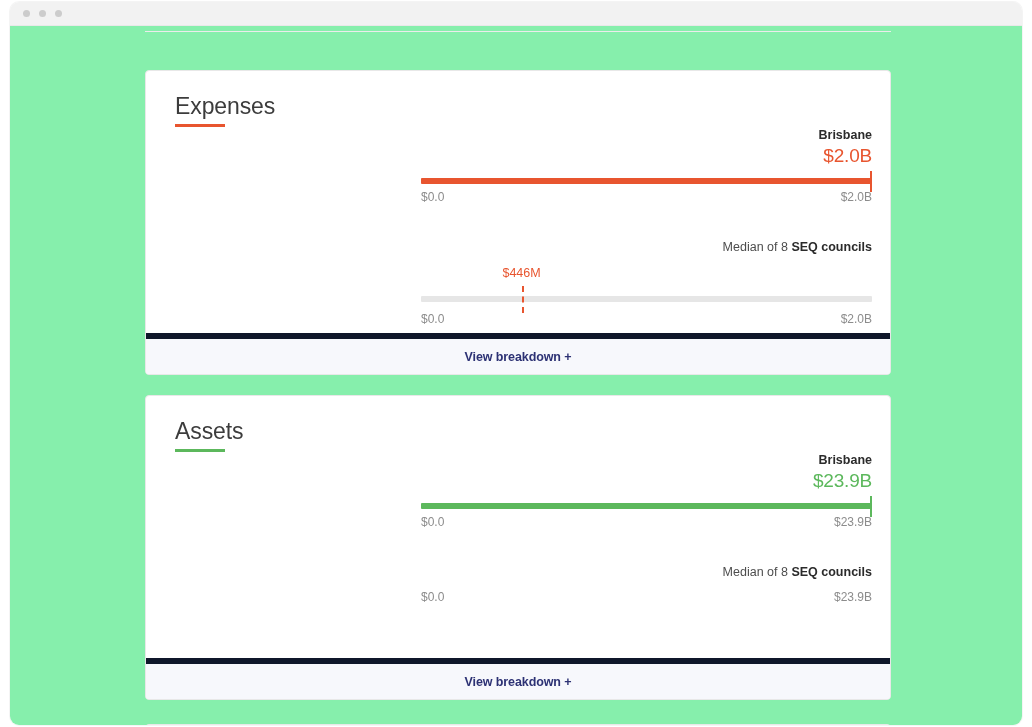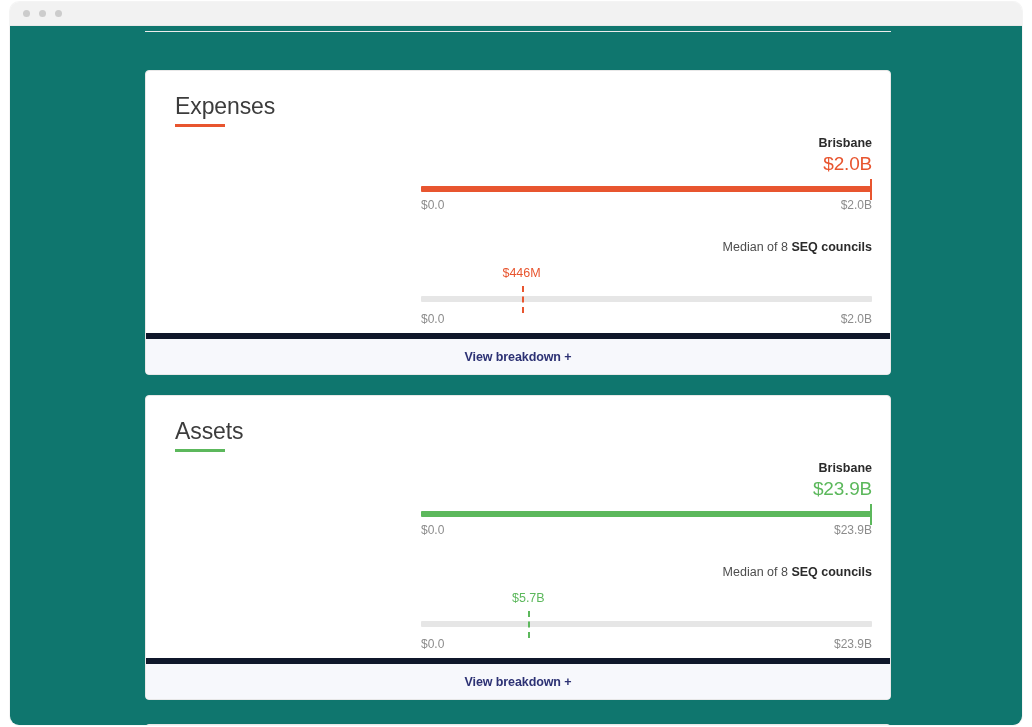--- a/index.html
+++ b/index.html
@@ -38,21 +38,21 @@
     width: 7px; height: 7px;
     border-radius: 50%;
     background: #cccccc;
     margin-right: 9px;
   }
 
   
   .viewport {
     position: relative;
     height: 699px;
-    background: #0f766e;
+    background: #86efac;
     overflow: hidden;
   }
 
   
   .prev-card-edge {
     position: absolute;
     left: 135px;
     top: 5px;
     width: 746px;
     height: 1px;
@@ -113,21 +113,21 @@
   
   .chart-col {
     position: absolute;
     left: 275px;
     top: 0;
     right: 18px;
     height: 100%;
   }
 
   .bar-block { position: absolute; left: 0; right: 0; }
-  .bar-block.primary { top: 56px; margin-top: 8px; }
+  .bar-block.primary { top: 56px; }
   .bar-block.median  { top: 168px; }
 
   .block-heading {
     text-align: right;
     font-size: 12.5px;
     color: #2b2b2b;
     line-height: 1.35;
   }
   .block-heading .muted { font-weight: 400; color: #4d4d4d; }
   .block-heading .strong { font-weight: 700; color: #2b2b2b; }
@@ -304,25 +304,20 @@
             <div class="axis">
               <span class="lo">$0.0</span>
               <span class="hi">$23.9B</span>
             </div>
           </div>
 
           <div class="bar-block median">
             <div class="block-heading">
               <span class="muted">Median of 8 </span><span class="strong">SEQ councils</span>
             </div>
-            <div class="track-wrap" style="margin-top:38px;">
-              <div class="track"></div>
-              <div class="median-caption green" style="left:23.8%;">$5.7B</div>
-              <div class="median-marker green" style="left:23.8%;"></div>
-            </div>
             <div class="axis" style="margin-top:9px;">
               <span class="lo">$0.0</span>
               <span class="hi">$23.9B</span>
             </div>
           </div>
 
         </div>
       </div>
 
       <div class="card-footer">

